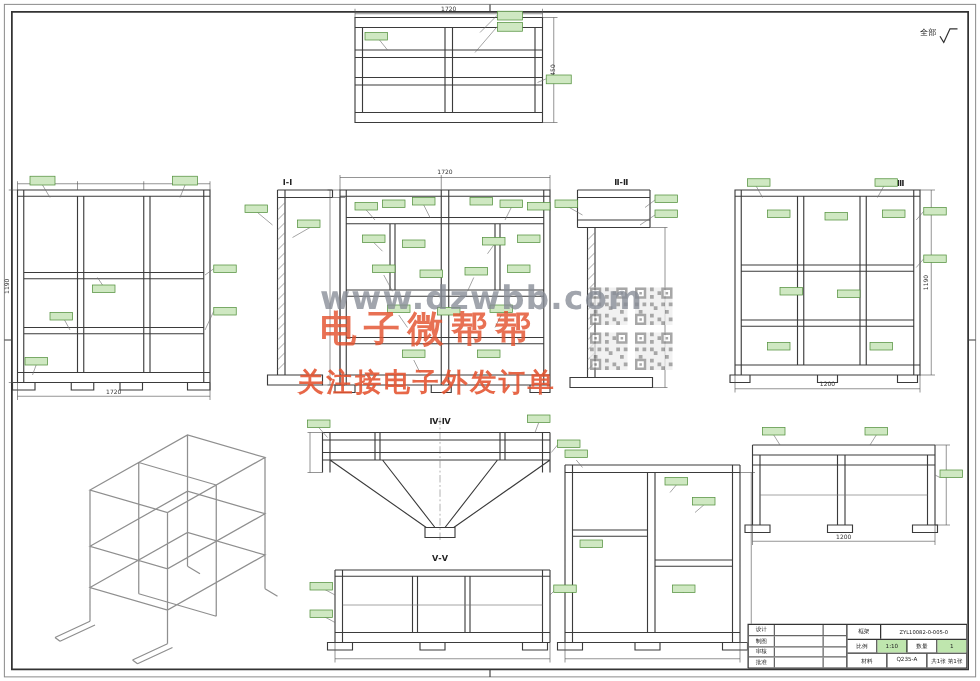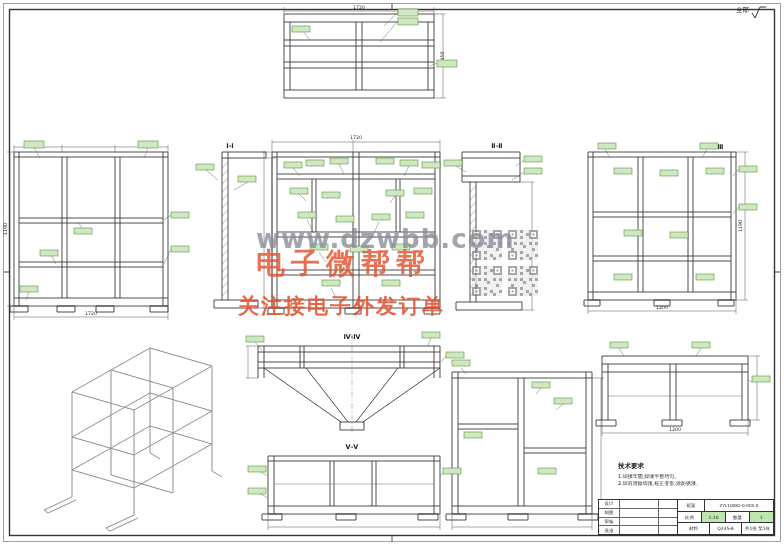--- a/index.html
+++ b/index.html
@@ -40,21 +40,21 @@
   .tb-right{flex:1;display:flex;flex-direction:column;}
   .tb-r{display:flex;border-bottom:.5px solid #333;flex:1;}
   .tb-r:last-child{border-bottom:none;}
   .tb-r span{display:flex;align-items:center;justify-content:center;overflow:hidden;}
   .tb-pn{width:26px;border-right:.5px solid #333;}
   .tb-no{flex:1;font-size:4.2px;}
   .tb-cell{flex:1;border-right:.5px solid #333;}
   .tb-cell:last-child{border-right:none;}
   .green{background:#bfe6ae;}
   
-  .corner{position:absolute;left:736px;top:6px;display:flex;align-items:flex-start;gap:2px;
+  .corner{position:absolute;left:736px;top:22px;display:flex;align-items:flex-start;gap:2px;
           font-size:6.5px;color:#222;}
 </style>
 </head>
 <body>
 
 <div class="sheet">
 
 <svg class="lineart" width="784" height="545" viewBox="0 0 784 545">
   <defs>
     <g id="qr">
@@ -233,25 +233,20 @@
   <div class="wm-slogan">关注接电子外发订单</div>
 </div>
 
 <div class="corner">
   <span>全部</span>
   <svg width="16" height="13">
     <path d="M1 7 l3 5 L9 1 h6" stroke="#333" stroke-width="1" fill="none"></path>
   </svg>
 </div>
 
-<div class="notes">
-  <div class="notes-title">技术要求</div>
-  <div>1.焊接牢固,焊缝平整均匀。</div>
-  <div>2.焊后清除焊渣,校正变形,涂防锈漆。</div>
-</div>
 
 <div class="tb">
   <div class="tb-left">
     <div class="tb-lrow">
       <span class="tb-lbl">设计</span>
           <span class="tb-sig"></span>
           <span class="tb-date"></span>
     </div>
     <div class="tb-lrow">
       <span class="tb-lbl">制图</span>

